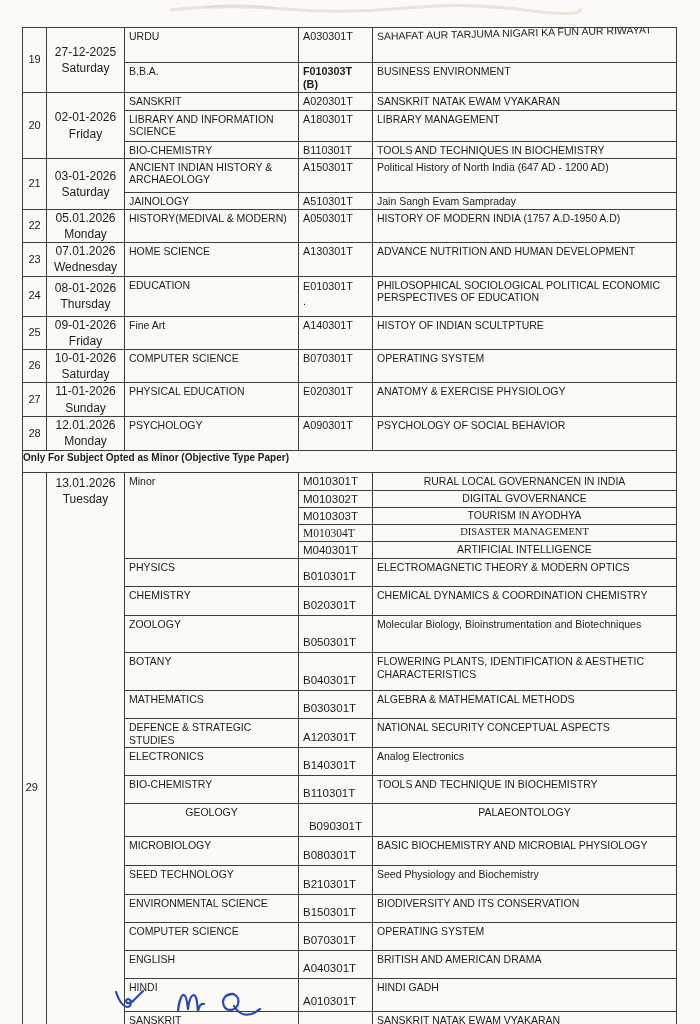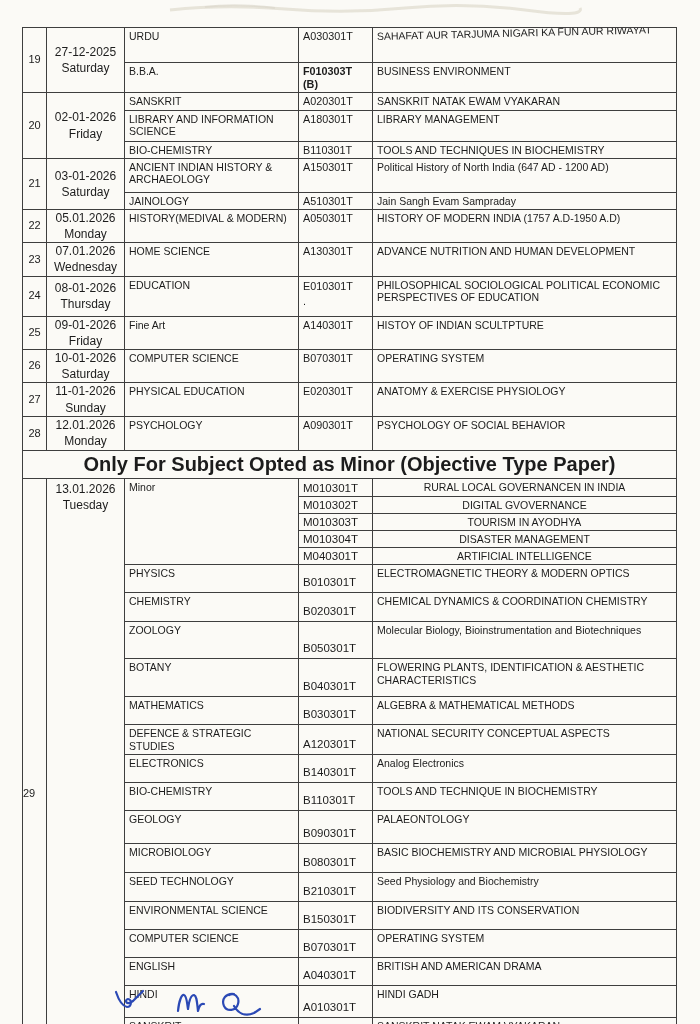--- a/index.html
+++ b/index.html
@@ -36,36 +36,35 @@
     font-weight:normal;font-size:12px;line-height:1.35;
     padding:0 2px;
   }
   td.date.top{vertical-align:top;padding-top:2px;}
   td.subj{padding-top:2px;}
   td.code{font-size:10.8px;padding-top:2px;}
   td.code.b{font-weight:bold;}
   td.paper{padding-top:2px;}
   td.hdr{
     font-weight:bold;
-    font-size:20px;
-    text-align:center;
+    font-size:10px;
     padding:1px 0 2px 0;
     letter-spacing:0px;
     margin-left:20px;
   }
   
   td.mcode{font-size:11.5px;vertical-align:middle;}
   td.mpaper{vertical-align:middle;text-align:center;}
   td.codeBottom{vertical-align:bottom;padding-bottom:3px;font-size:11.5px;}
   td.codeTop{vertical-align:top;padding-top:19px;font-size:11.5px;}
   td.paperBottom{vertical-align:bottom;padding-bottom:17px;}
   td.sn29{position:relative;}
   td.sn29 span{
-    position:absolute;left:0;right:1px;top:54%;
-    text-align:left;
+    position:absolute;left:0;right:8px;top:54%;
+    text-align:right;
   }
   .tiltspan{display:inline-block;transform:rotate(-1.4deg);transform-origin:left bottom;}
   .codeNote{line-height:1.4;}
   .sig{position:absolute;left:112px;top:986px;}
 </style>
 </head>
 <body>
 
 <div class="page">
 
@@ -222,21 +221,21 @@
           <td class="mpaper">RURAL LOCAL GOVERNANCEN IN INDIA</td>
         </tr>
         <tr style="height: 17px;">
           <td class="mcode">M010302T</td>
           <td class="mpaper">DIGITAL GVOVERNANCE</td>
         </tr>
         <tr style="height: 17px;">
           <td class="mcode">M010303T</td>
           <td class="mpaper">TOURISM IN AYODHYA</td>
         </tr>
-        <tr style="height: 17px;">
+        <tr style="height: 17px; font-family: Liberation Serif, serif;">
           <td class="mcode">M010304T</td>
           <td class="mpaper">DISASTER MANAGEMENT</td>
         </tr>
         <tr style="height: 17px;">
           <td class="mcode">M040301T</td>
           <td class="mpaper">ARTIFICIAL INTELLIGENCE</td>
         </tr>
         <tr style="height: 28px;">
           <td class="subj">PHYSICS</td>
           <td class="codeBottom">B010301T</td>
@@ -270,21 +269,21 @@
         <tr style="height: 28px;">
           <td class="subj">ELECTRONICS</td>
           <td class="codeBottom">B140301T</td>
           <td class="paper">Analog Electronics</td>
         </tr>
         <tr style="height: 28px;">
           <td class="subj">BIO-CHEMISTRY</td>
           <td class="codeBottom">B110301T</td>
           <td class="paper">TOOLS AND TECHNIQUE IN BIOCHEMISTRY</td>
         </tr>
-        <tr style="height: 29px;">
+        <tr style="height: 29px; text-align: center;">
           <td class="subj">GEOLOGY</td>
           <td class="codeBottom">B090301T</td>
           <td class="paper paperBottom">PALAEONTOLOGY</td>
         </tr>
         <tr style="height: 29px;">
           <td class="subj">MICROBIOLOGY</td>
           <td class="codeBottom">B080301T</td>
           <td class="paper">BASIC BIOCHEMISTRY AND MICROBIAL PHYSIOLOGY</td>
         </tr>
         <tr style="height: 29px;">

